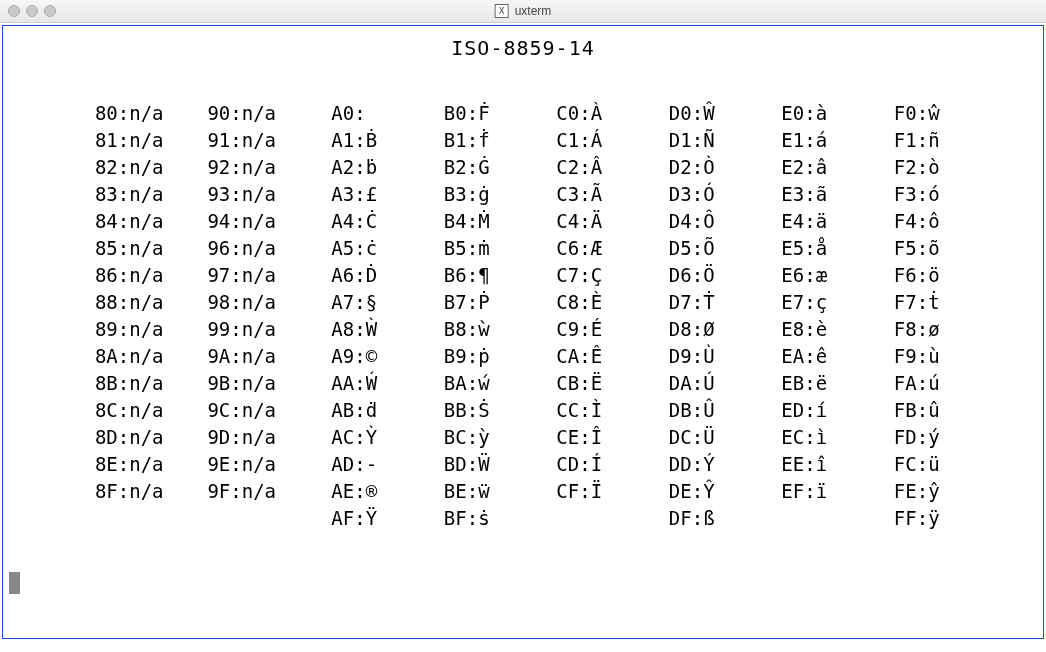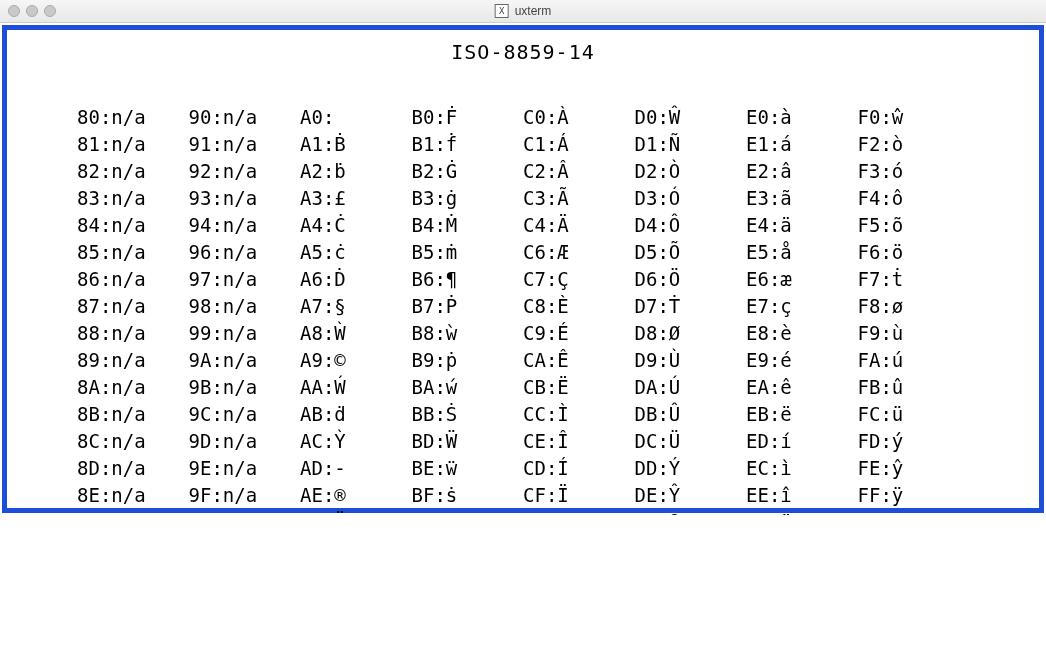--- a/index.html
+++ b/index.html
@@ -45,23 +45,23 @@
     border: 1px solid #666;
     display: flex;
     align-items: center;
     justify-content: center;
     font-size: 9px;
     line-height: 9px;
     font-family: monospace;
     background: #fff;
   }
   .term-frame {
-    border: 5px solid #1d4ed8;
+    border: 1px solid #1d4ed8;
     margin: 2px;
-    height: 488px;
+    height: 614px;
     box-sizing: border-box;
     padding: 6px 10px;
     position: relative;
   }
   .heading {
     text-align: center;
     font-family: "DejaVu Sans Mono", "Menlo", "Consolas", monospace;
     font-size: 20px;
     letter-spacing: 1px;
     margin-bottom: 40px;
@@ -69,20 +69,21 @@
   }
   .grid {
     display: grid;
     grid-template-columns: repeat(8, 1fr);
     column-gap: 0;
     padding: 0 60px;
   }
   .col {
     display: flex;
     flex-direction: column;
+    align-items: center;
   }
   .cell {
     font-family: "DejaVu Sans Mono", "Menlo", "Consolas", monospace;
     font-size: 19px;
     line-height: 27px;
     white-space: pre;
   }
   .cursor {
     position: absolute;
     left: 6px;
@@ -113,21 +114,20 @@
   <div class="heading">ISO-8859-14</div>
   <div class="grid" id="grid">
       <div class="col">
         <div class="cell">80:n/a</div>
         <div class="cell">81:n/a</div>
         <div class="cell">82:n/a</div>
         <div class="cell">83:n/a</div>
         <div class="cell">84:n/a</div>
         <div class="cell">85:n/a</div>
         <div class="cell">86:n/a</div>
-        <div class="cell">87:n/a</div>
         <div class="cell">88:n/a</div>
         <div class="cell">89:n/a</div>
         <div class="cell">8A:n/a</div>
         <div class="cell">8B:n/a</div>
         <div class="cell">8C:n/a</div>
         <div class="cell">8D:n/a</div>
         <div class="cell">8E:n/a</div>
         <div class="cell">8F:n/a</div>
       </div>
       <div class="col">
@@ -171,20 +171,21 @@
         <div class="cell">B2:Ġ</div>
         <div class="cell">B3:ġ</div>
         <div class="cell">B4:Ṁ</div>
         <div class="cell">B5:ṁ</div>
         <div class="cell">B6:¶</div>
         <div class="cell">B7:Ṗ</div>
         <div class="cell">B8:ẁ</div>
         <div class="cell">B9:ṗ</div>
         <div class="cell">BA:ẃ</div>
         <div class="cell">BB:Ṡ</div>
+        <div class="cell">BC:ỳ</div>
         <div class="cell">BD:Ẅ</div>
         <div class="cell">BE:ẅ</div>
         <div class="cell">BF:ṡ</div>
       </div>
       <div class="col">
         <div class="cell">C0:À</div>
         <div class="cell">C1:Á</div>
         <div class="cell">C2:Â</div>
         <div class="cell">C3:Ã</div>
         <div class="cell">C4:Ä</div>
@@ -220,40 +221,40 @@
       <div class="col">
         <div class="cell">E0:à</div>
         <div class="cell">E1:á</div>
         <div class="cell">E2:â</div>
         <div class="cell">E3:ã</div>
         <div class="cell">E4:ä</div>
         <div class="cell">E5:å</div>
         <div class="cell">E6:æ</div>
         <div class="cell">E7:ç</div>
         <div class="cell">E8:è</div>
-        <div class="cell">E9:é</div>
         <div class="cell">EA:ê</div>
         <div class="cell">EB:ë</div>
         <div class="cell">ED:í</div>
         <div class="cell">EC:ì</div>
         <div class="cell">EE:î</div>
         <div class="cell">EF:ï</div>
       </div>
       <div class="col">
         <div class="cell">F0:ŵ</div>
+        <div class="cell">F1:ñ</div>
         <div class="cell">F2:ò</div>
         <div class="cell">F3:ó</div>
         <div class="cell">F4:ô</div>
         <div class="cell">F5:õ</div>
         <div class="cell">F6:ö</div>
         <div class="cell">F7:ṫ</div>
         <div class="cell">F8:ø</div>
         <div class="cell">F9:ù</div>
         <div class="cell">FA:ú</div>
         <div class="cell">FB:û</div>
+        <div class="cell">FD:ý</div>
         <div class="cell">FC:ü</div>
-        <div class="cell">FD:ý</div>
         <div class="cell">FE:ŷ</div>
         <div class="cell">FF:ÿ</div>
       </div>
     </div>
   <div class="cursor"></div>
 </div>
 
 </body></html>

